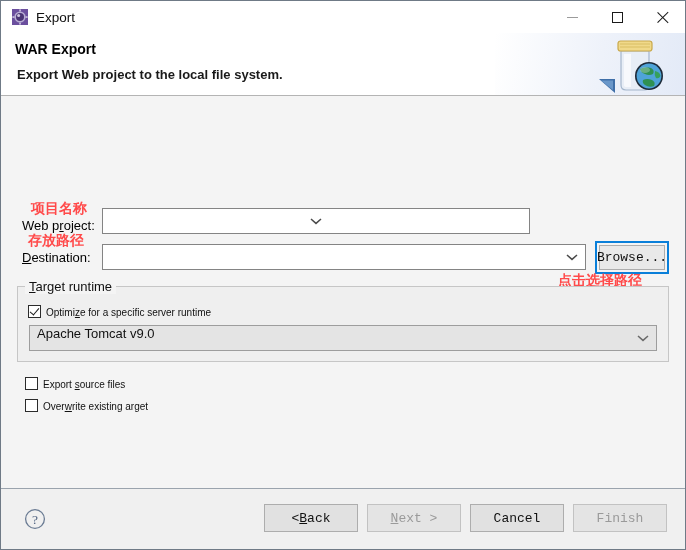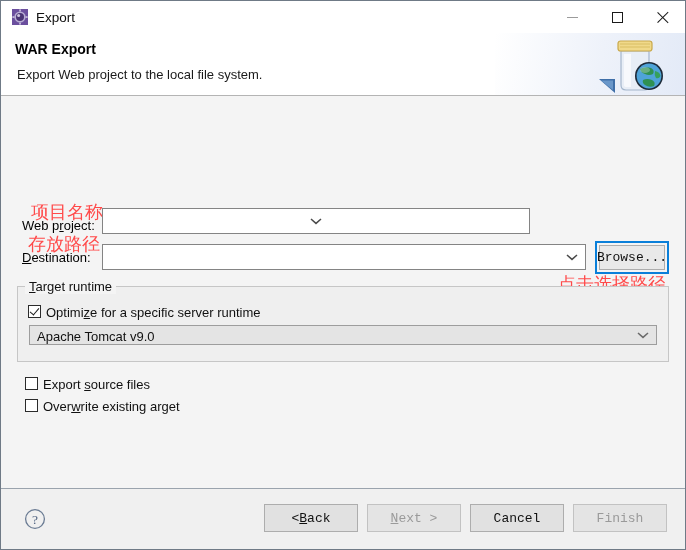--- a/index.html
+++ b/index.html
@@ -112,20 +112,21 @@
     left: 14px; top: 8px;
     font-size: 14px;
     font-weight: bold;
     color: #000000;
   }
   .banner-sub {
     position: absolute;
     left: 16px; top: 34px;
     font-size: 13px;
     color: #1a1a1a;
+    font-weight: bold;
   }
   .banner-icon {
     position: absolute;
     right: 16px; top: 2px;
     width: 74px; height: 60px;
   }
 
   
   .content {
     flex: 1 1 auto;
@@ -217,22 +218,22 @@
     top: 183px;
     background: #f4f4f4;
     padding: 0 4px;
     font-size: 13px;
     color: #111111;
   }
 
   .checkrow {
     position: absolute;
     display: flex;
-    align-items: flex-start;
-    font-size: 13px;
+    align-items: flex-end;
+    font-size: 10px;
     color: #111111;
     white-space: nowrap;
   }
   .cbox {
     width: 13px;
     height: 13px;
     box-sizing: border-box;
     border: 1px solid #2b2b2b;
     background: #ffffff;
     margin-right: 5px;
@@ -249,34 +250,34 @@
     border-right: 1.6px solid #1c1c1c;
     border-bottom: 1.6px solid #1c1c1c;
     transform: rotate(40deg);
   }
 
   .runtime-combo {
     position: absolute;
     left: 28px;
     top: 229px;
     width: 628px;
-    height: 20px;
+    height: 26px;
     box-sizing: border-box;
     border: 1px solid #9d9d9d;
     background: #e4e4e4;
     display: flex;
-    align-items: flex-end;
+    align-items: flex-start;
   }
 
   
   .annot {
     position: absolute;
     color: #ff4a4a;
-    font-size: 18px;
-    font-weight: normal;
+    font-size: 14px;
+    font-weight: bold;
     white-space: nowrap;
     font-family: "DejaVu Sans", sans-serif;
   }
 
   
   .footer {
     height: 60px;
     flex: 0 0 auto;
     background: #f0f0f0;
     border-top: 1px solid #9aa3ad;

